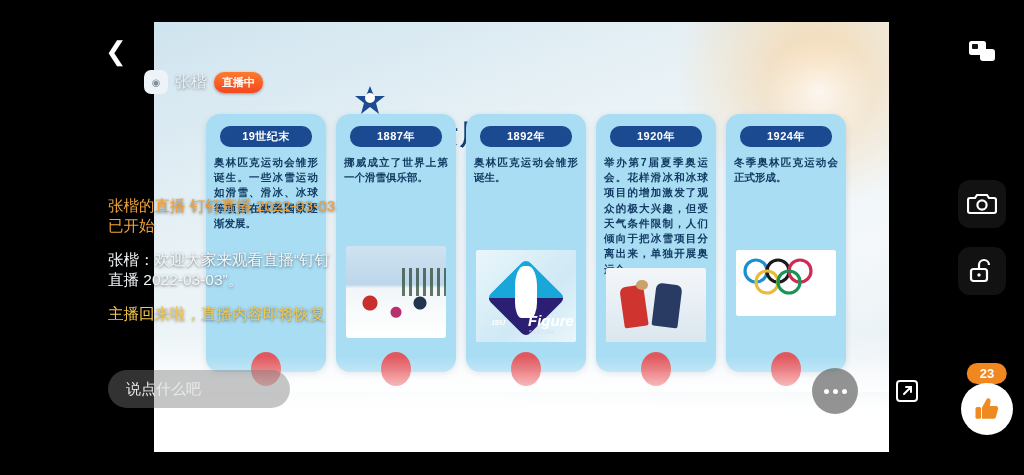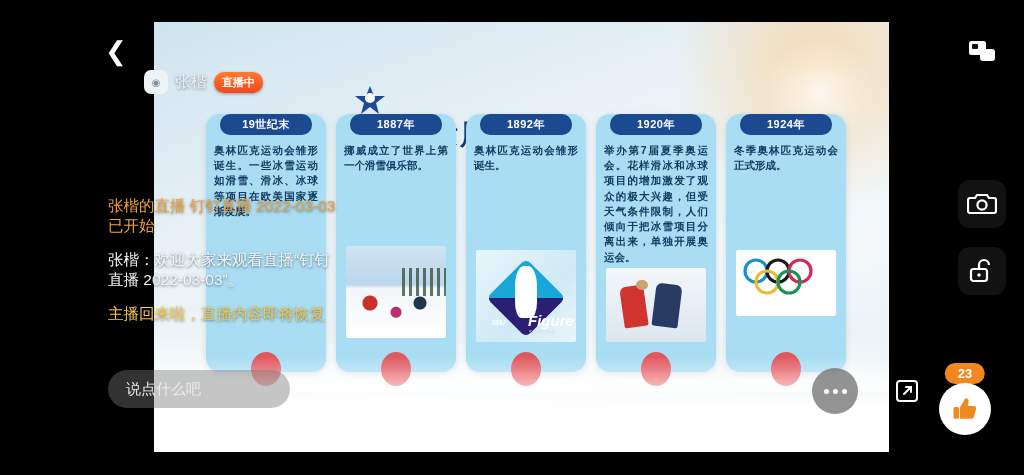--- a/index.html
+++ b/index.html
@@ -46,21 +46,21 @@
   .title-badge {
     position:absolute; left:196px; top:60px; width:40px; height:40px;
   }
 
   
   .cards { position: absolute; left: 52px; top: 92px; display: flex; gap: 10px; }
   .card {
     width: 120px; height: 258px;
     background: #a9ddf3;
     border-radius: 14px;
-    padding: 0 8px 0 8px;
+    padding: 12px 8px 0 8px;
     position: relative;
     box-shadow: 0 2px 6px rgba(60,110,140,.18);
   }
   .card-year {
     display: block; margin: 0 auto;
     background: #1c4a91; color: #fff;
     font-size: 11px; font-weight: bold;
     text-align: center; border-radius: 10px;
     padding: 3px 0; width: 92px;
     letter-spacing: .5px;
@@ -151,21 +151,21 @@
   .share-btn { position:absolute; left:886px; top:370px; width:42px; height:42px; z-index:8;
     display:flex; align-items:center; justify-content:center;}
 
   
   .rail-btn { position:absolute; right:18px; width:48px; height:48px; border-radius:12px;
     background:rgba(255,255,255,.07); display:flex; align-items:center; justify-content:center; }
   .rail-pip { top:28px; background:transparent; }
   .rail-cam { top:180px; }
   .rail-lock { top:247px; }
 
-  .like-wrap { position:absolute; right:30px; bottom:40px; width:58px; height:72px; z-index:9; }
+  .like-wrap { position:absolute; right:8px; bottom:40px; width:58px; height:72px; z-index:9; }
   .like-count { position:absolute; left:50%; top:0; transform:translateX(-50%);
     background:#f0881f; color:#fff; font-size:13px; font-weight:bold;
     padding:3px 13px; border-radius:11px; }
   .like-circle { position:absolute; left:50%; bottom:0; transform:translateX(-50%);
     width:52px; height:52px; border-radius:50%; background:#fff;
     display:flex; align-items:center; justify-content:center; }
 </style>
 </head>
 <body>
 

